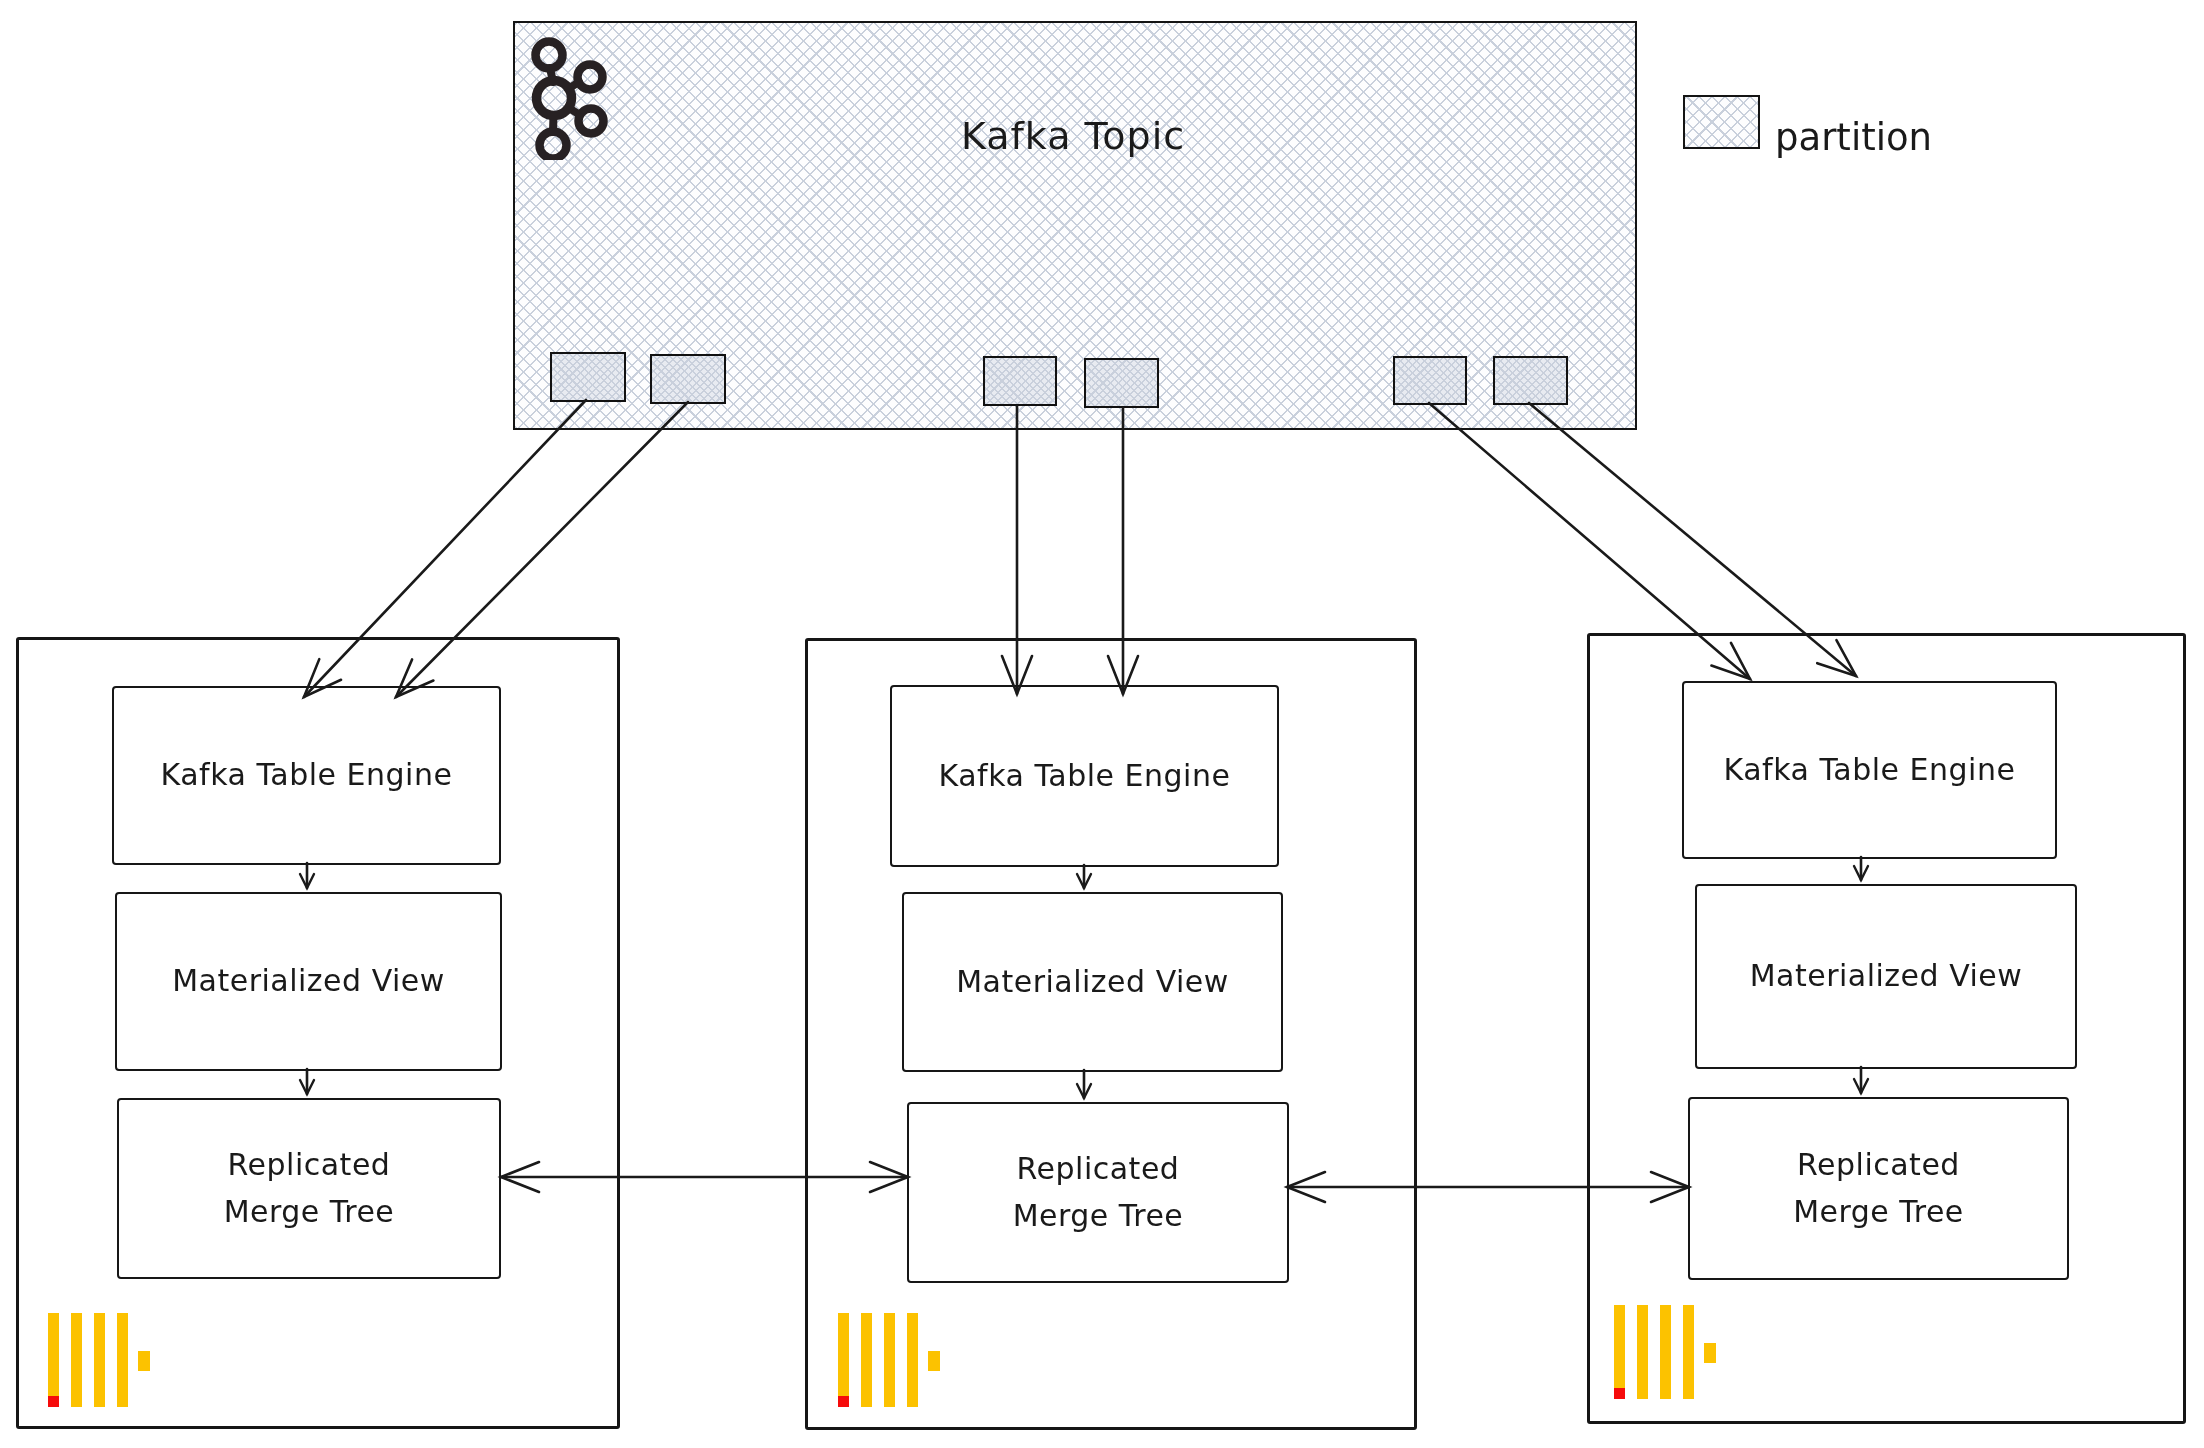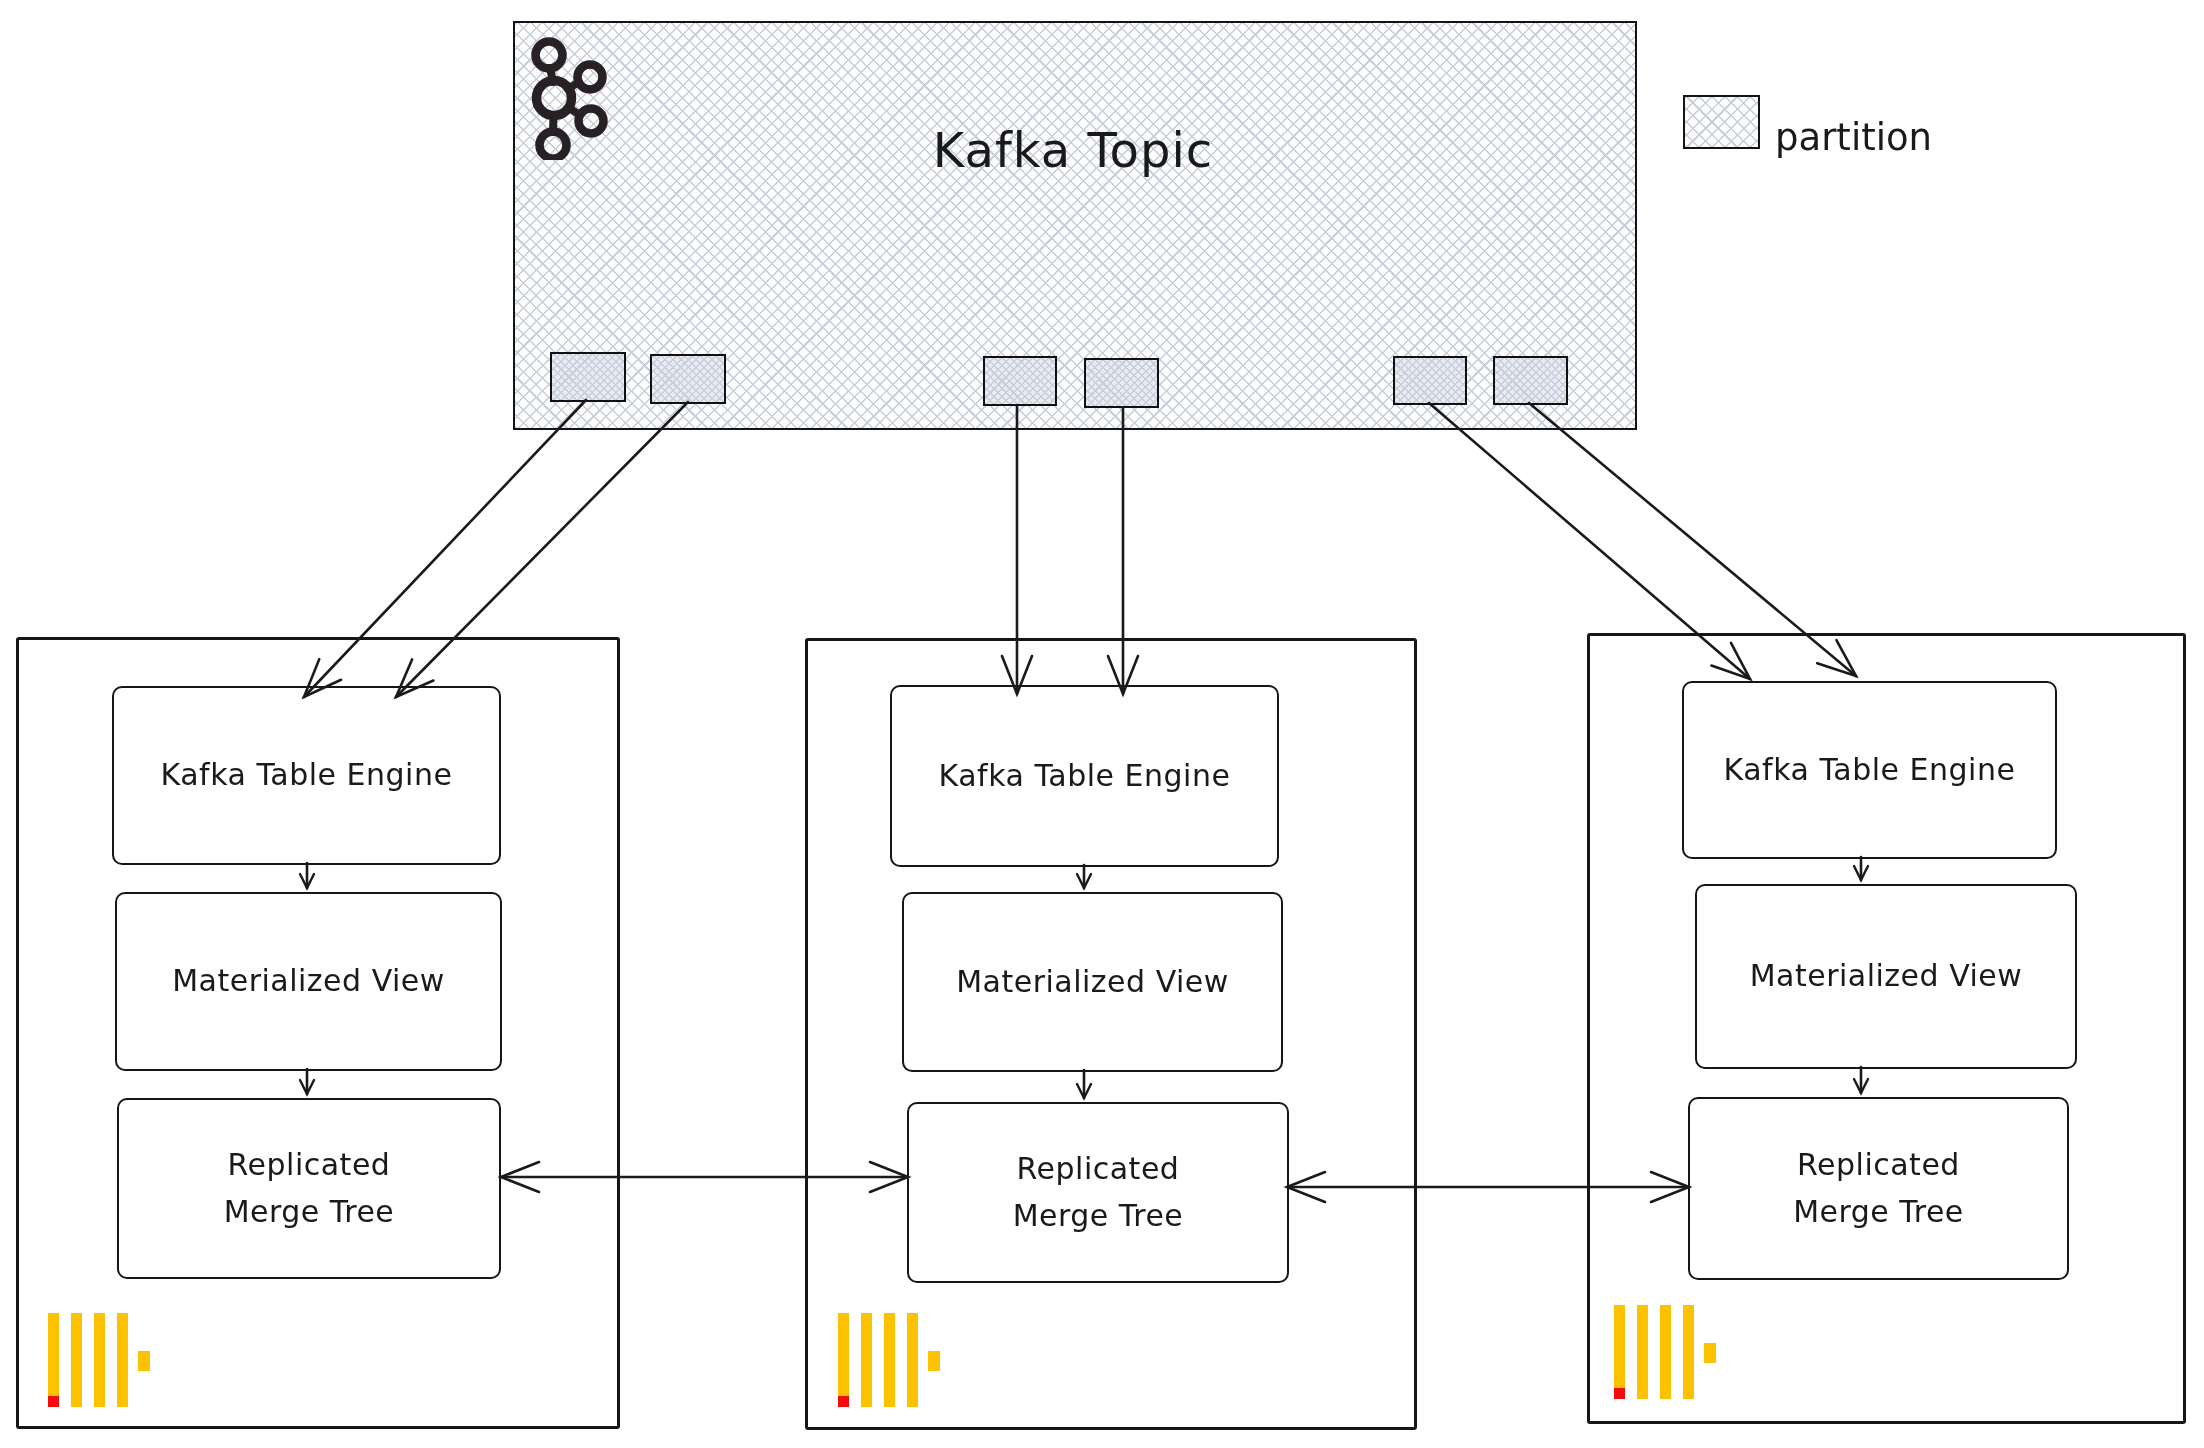--- a/index.html
+++ b/index.html
@@ -25,29 +25,29 @@
       repeating-linear-gradient(135deg, var(--hatch_line) 0, var(--hatch_line) 1.5px, transparent 1.5px, transparent 9px);
   }
   .hatch-dense{
     background-color:#e8ebf1;
     background-image:
       repeating-linear-gradient(45deg,  var(--hatch_line) 0, var(--hatch_line) 1.5px, transparent 1.5px, transparent 5.5px),
       repeating-linear-gradient(135deg, var(--hatch_line) 0, var(--hatch_line) 1.5px, transparent 1.5px, transparent 5.5px);
   }
   .topic-box{border:2px solid #141414;}
   .topic-title{
-    left:513px;top:122px;width:1120px;text-align:center;
-    font-size:48px;letter-spacing:1px;font-weight:500;
+    left:513px;top:114px;width:1120px;text-align:center;
+    font-size:38px;letter-spacing:1px;font-weight:500;
   }
   .legend-swatch{border:2px solid #141414;}
   .legend-label{font-size:37px;font-weight:500;}
   .partition{border:2.5px solid #111;}
   .server{border:3px solid #161616;border-radius:3px;background:transparent;}
   .node{
-    border:2.5px solid #161616;border-radius:10px;background:#fff;
+    border:2.5px solid #161616;border-radius:4px;background:#fff;
     display:flex;align-items:center;justify-content:center;text-align:center;
     font-size:30px;font-weight:500;letter-spacing:.5px;line-height:1.55;
   }
   .arrows{left:0;top:0;pointer-events:none;}
   
   .ch-logo{width:104px;height:94px;}
   .ch-bar{position:absolute;top:0;width:11px;height:94px;background:var(--clickhouse_yellow);}
   .ch-bar.b1{left:0;}  .ch-bar.b2{left:23px;} .ch-bar.b3{left:46px;} .ch-bar.b4{left:69px;}
   .ch-short{position:absolute;left:90px;top:38px;width:12px;height:20px;background:var(--clickhouse_yellow);}
   .ch-red{position:absolute;left:0;bottom:0;width:11px;height:11px;background:var(--clickhouse_red);}

